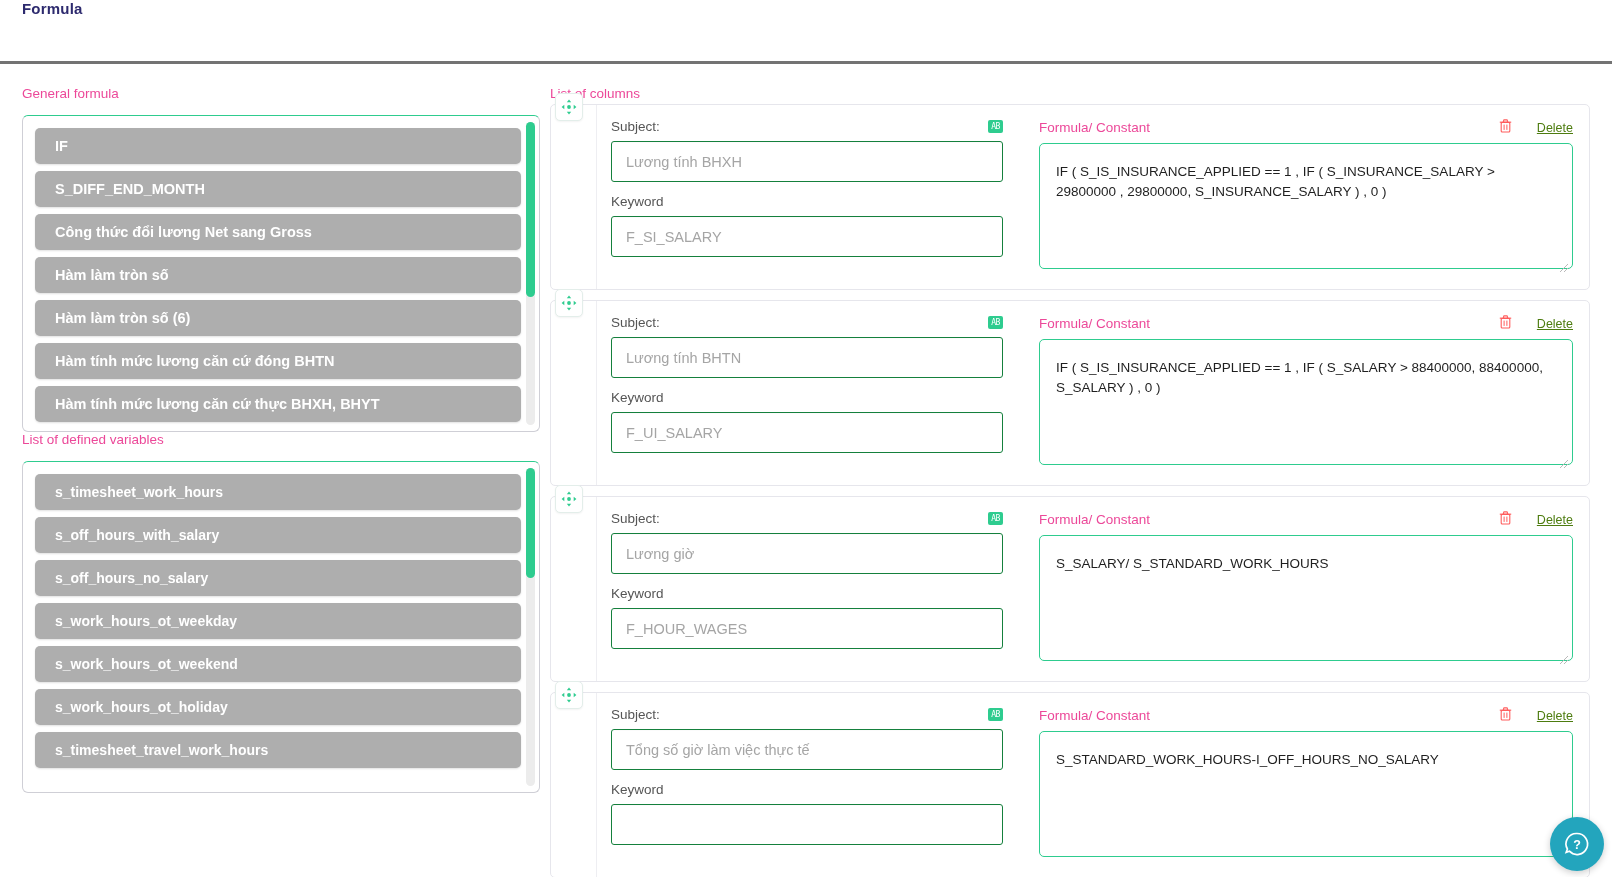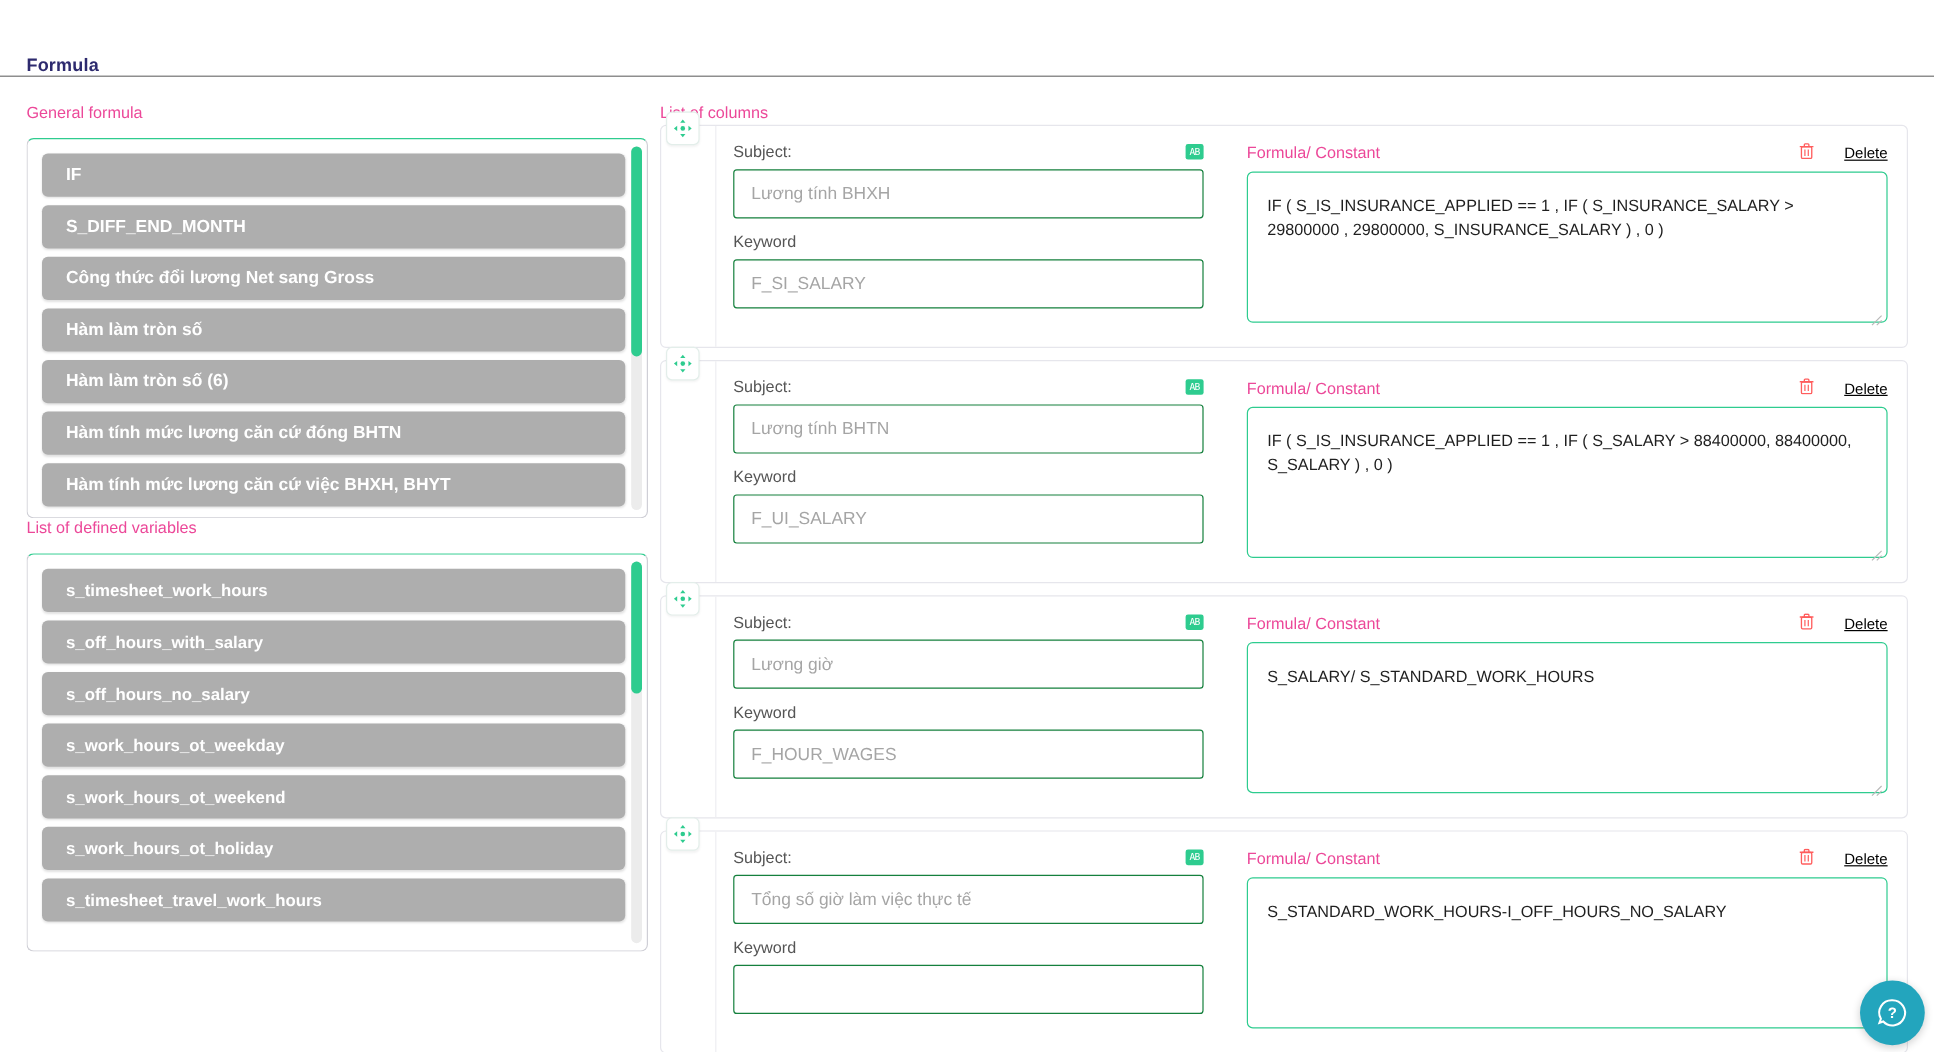--- a/index.html
+++ b/index.html
@@ -7,23 +7,23 @@
     margin: 0; padding: 0;
     width: 1612px; height: 877px;
     background: #ffffff;
     font-family: "Liberation Sans", "DejaVu Sans", sans-serif;
     overflow: hidden;
   }
 
   
   .page-header {
     height: 64px;
-    border-bottom: 1px solid #737373;
-    display: flex;
-    align-items: flex-end;
+    border-bottom: 3px solid #737373;
+    display: flex;
+    align-items: flex-start;
     padding-left: 22px;
   }
   .page-title {
     font-size: 15px;
     font-weight: bold;
     color: #2d2a6e;
     letter-spacing: .2px;
   }
 
   
@@ -198,21 +198,21 @@
     align-items: center;
     justify-content: space-between;
     margin-bottom: 7px;
     height: 17px;
   }
   .formula-head .lbl { font-size: 13.5px; color: #ec4899; }
   .del-btn {
     display: flex;
     align-items: center;
     gap: 25px;
-    color: #000000;
+    color: #4d7c0f;
     font-size: 12.5px;
     cursor: pointer;
   }
   .del-btn .del-text { text-decoration: underline; }
 
   .formula-area {
     width: 100%;
     height: 126px;
     border: 1.5px solid #2ecc8f;
     border-radius: 5px;
@@ -263,21 +263,21 @@
 
     <div class="section-label">General formula</div>
 
     <div class="scrollbox general">
       <div class="chip">IF</div>
       <div class="chip">S_DIFF_END_MONTH</div>
       <div class="chip">Công thức đổi lương Net sang Gross</div>
       <div class="chip">Hàm làm tròn số</div>
       <div class="chip">Hàm làm tròn số (6)</div>
       <div class="chip">Hàm tính mức lương căn cứ đóng BHTN</div>
-      <div class="chip">Hàm tính mức lương căn cứ việc BHXH, BHYT</div>
+      <div class="chip">Hàm tính mức lương căn cứ thực BHXH, BHYT</div>
       <div class="sbar-track"></div>
       <div class="sbar-thumb"></div>
     </div>
 
     <div class="section-label" style="">List of defined variables</div>
 
     <div class="scrollbox variables">
       <div class="chip mono">s_timesheet_work_hours</div>
       <div class="chip mono">s_off_hours_with_salary</div>
       <div class="chip mono">s_off_hours_no_salary</div>

